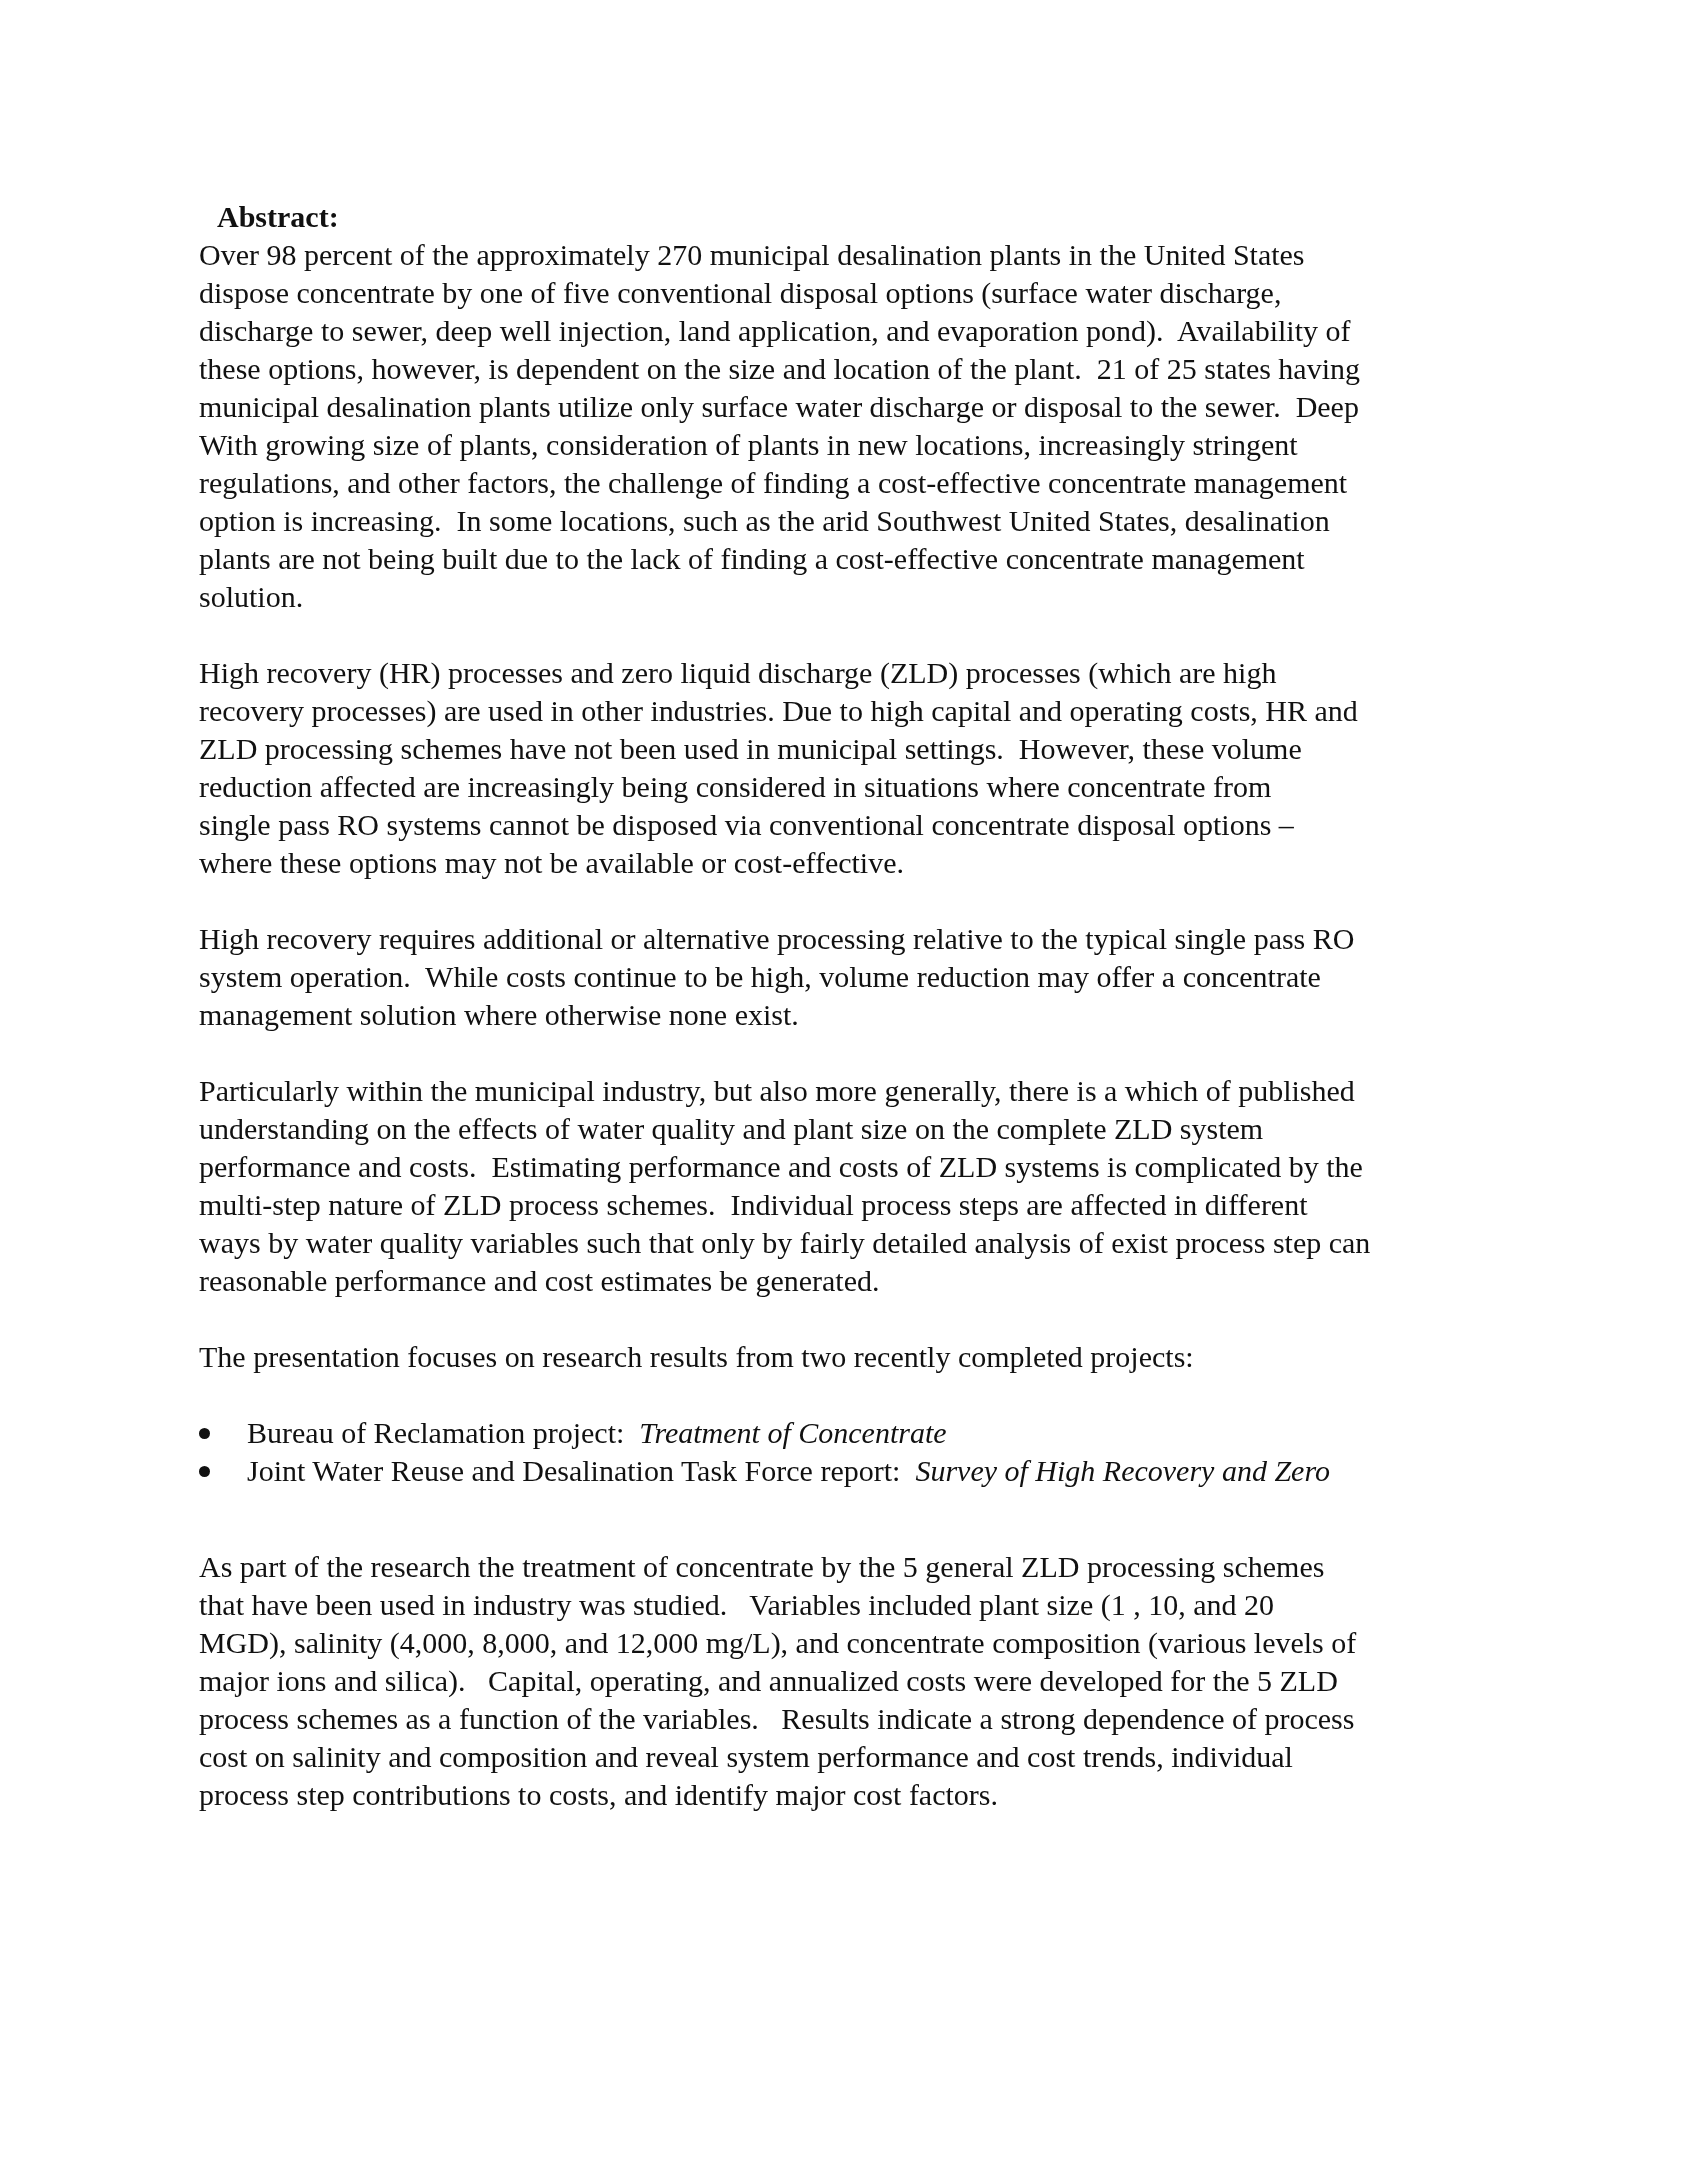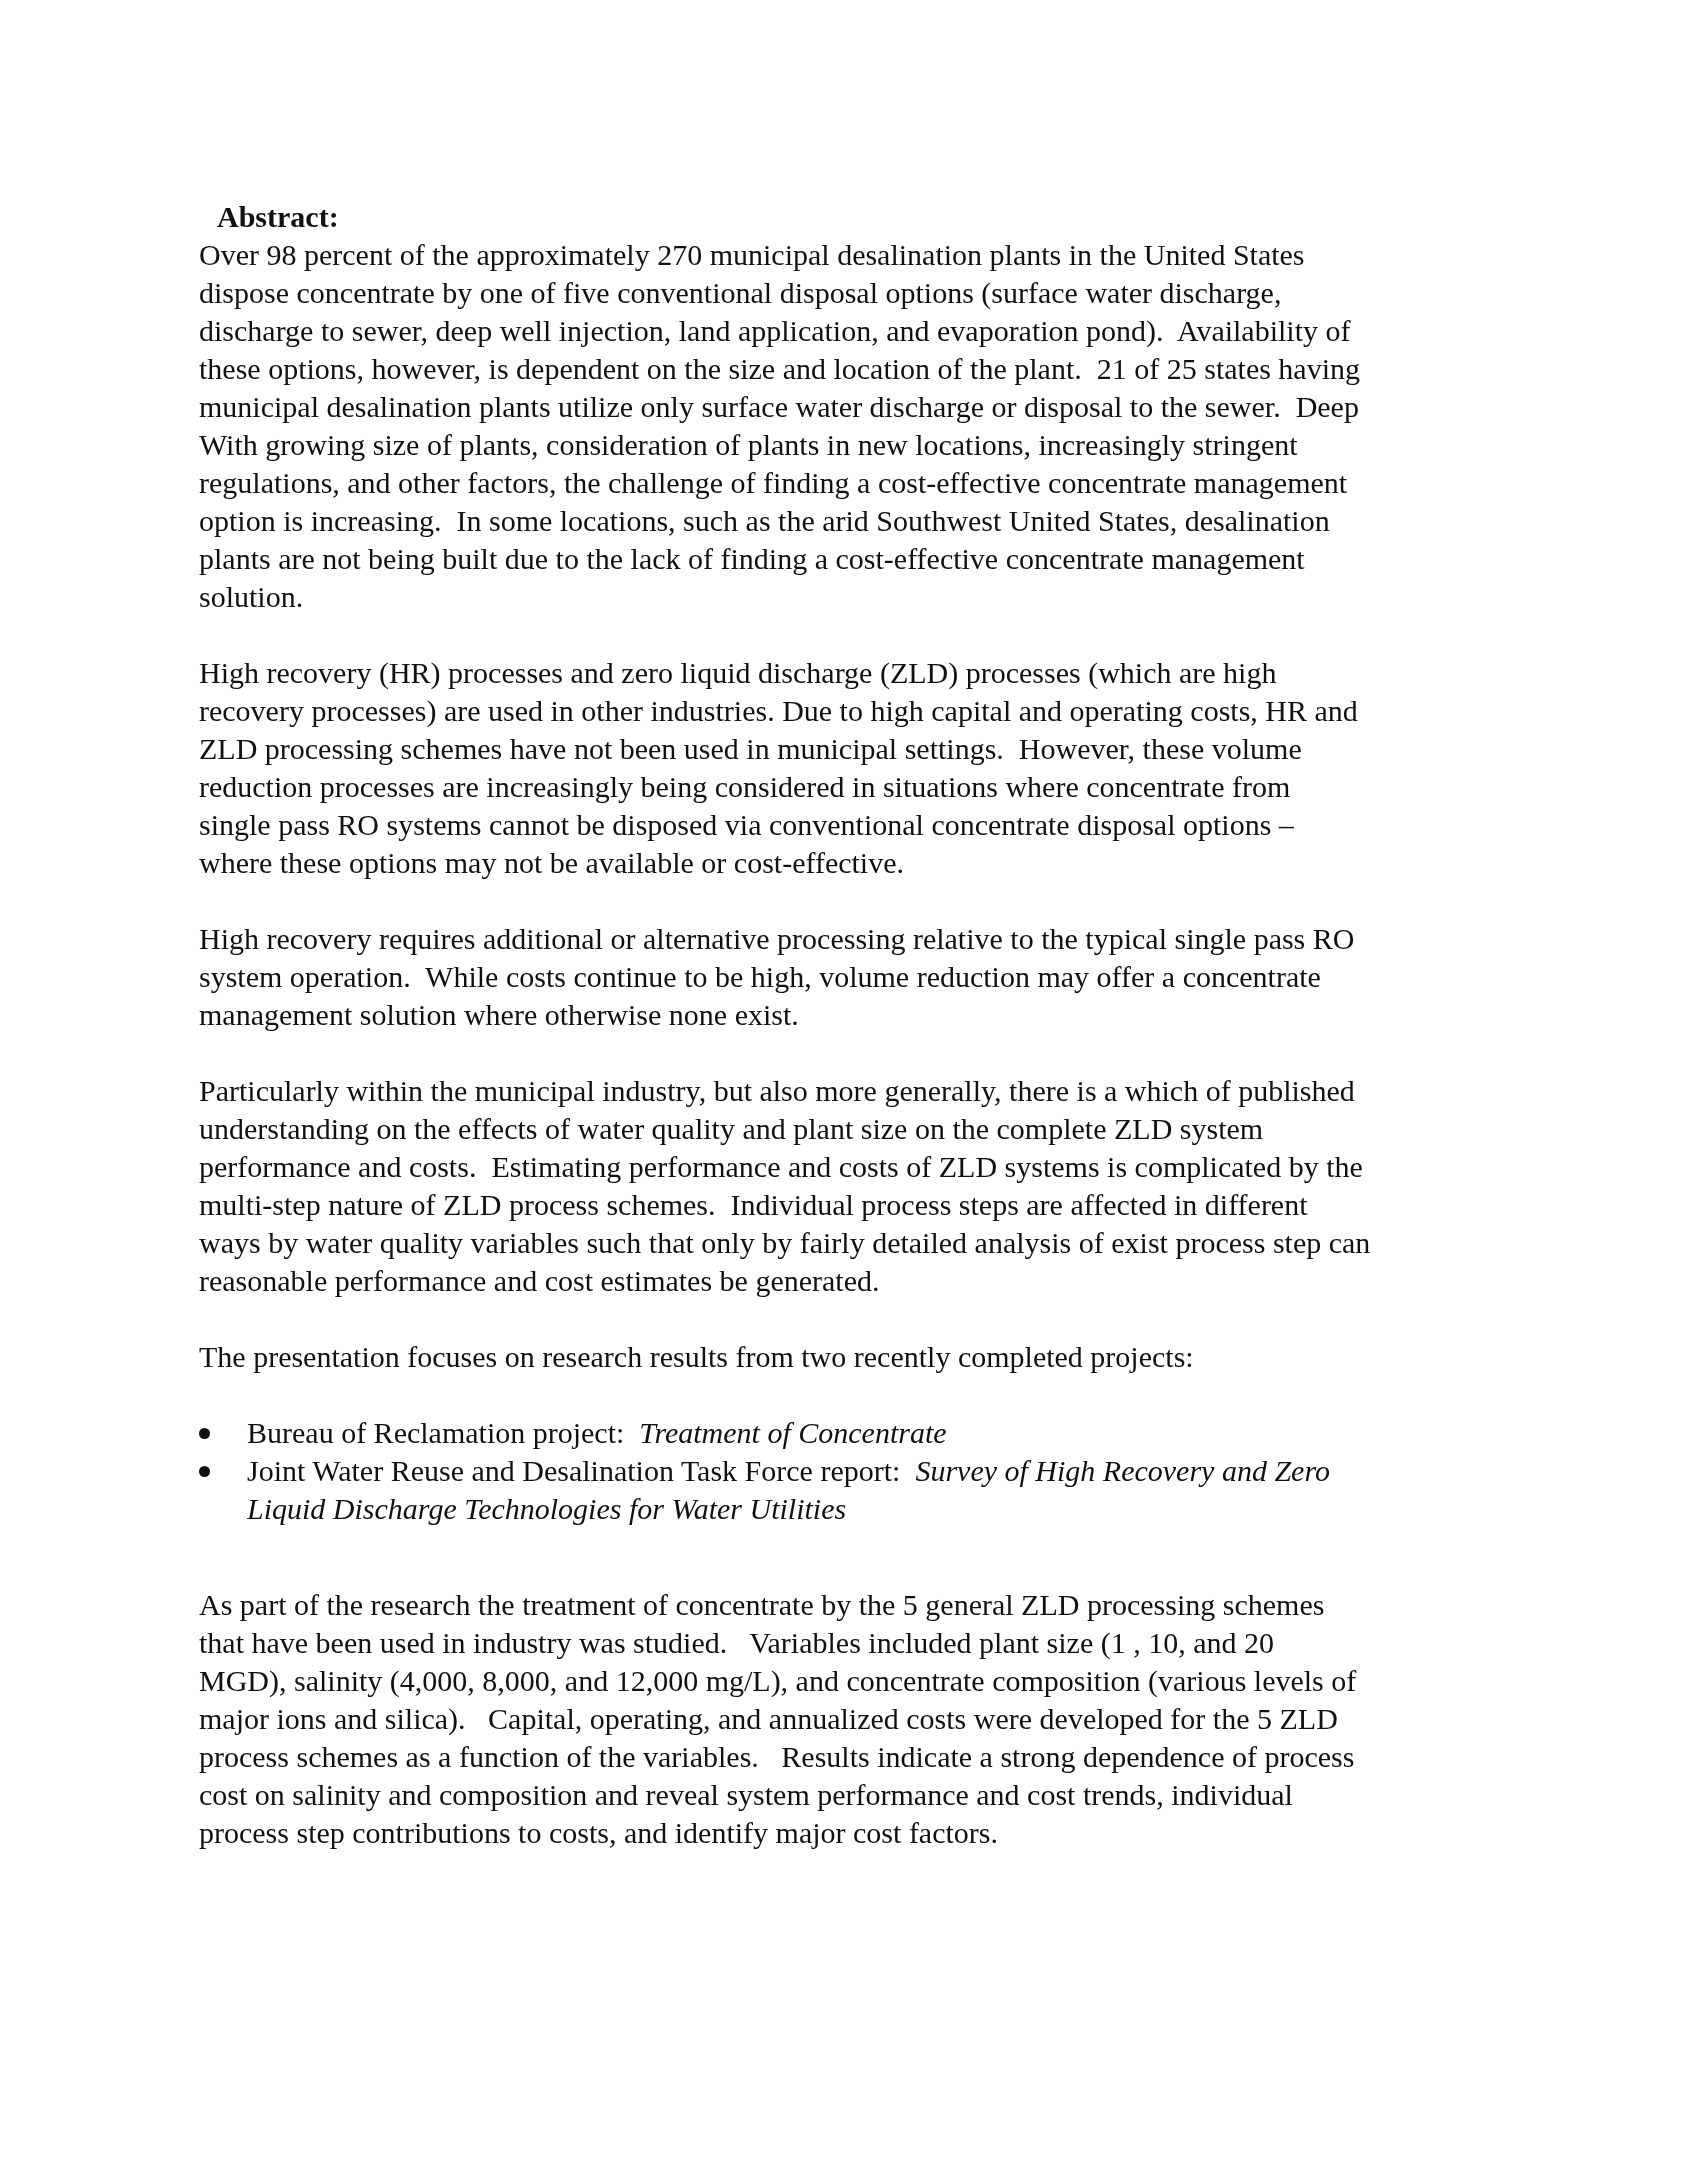--- a/index.html
+++ b/index.html
@@ -35,21 +35,21 @@
       <span class="line">regulations, and other factors, the challenge of finding a cost-effective concentrate management</span>
       <span class="line">option is increasing.  In some locations, such as the arid Southwest United States, desalination</span>
       <span class="line">plants are not being built due to the lack of finding a cost-effective concentrate management</span>
       <span class="line">solution.</span>
     </div>
 
     <div class="para">
       <span class="line">High recovery (HR) processes and zero liquid discharge (ZLD) processes (which are high</span>
       <span class="line">recovery processes) are used in other industries. Due to high capital and operating costs, HR and</span>
       <span class="line">ZLD processing schemes have not been used in municipal settings.  However, these volume</span>
-      <span class="line">reduction processes are increasingly being considered in situations where concentrate from</span>
+      <span class="line">reduction affected are increasingly being considered in situations where concentrate from</span>
       <span class="line">single pass RO systems cannot be disposed via conventional concentrate disposal options –</span>
       <span class="line">where these options may not be available or cost-effective.</span>
     </div>
 
     <div class="para">
       <span class="line">High recovery requires additional or alternative processing relative to the typical single pass RO</span>
       <span class="line">system operation.  While costs continue to be high, volume reduction may offer a concentrate</span>
       <span class="line">management solution where otherwise none exist.</span>
     </div>
 
@@ -67,21 +67,20 @@
     </div>
 
     <ul class="bullets">
       <li class="bullet-item">
         <span class="bullet-dot"></span>
         <span class="line"><span>Bureau of Reclamation project:  </span><span class="ital">Treatment of Concentrate</span></span>
       </li>
       <li class="bullet-item">
         <span class="bullet-dot"></span>
         <span class="line"><span>Joint Water Reuse and Desalination Task Force report:  </span><span class="ital">Survey of High Recovery and Zero</span></span>
-        <span class="line ital">Liquid Discharge Technologies for Water Utilities</span>
       </li>
     </ul>
 
     <div class="para">
       <span class="line">As part of the research the treatment of concentrate by the 5 general ZLD processing schemes</span>
       <span class="line">that have been used in industry was studied.   Variables included plant size (1 , 10, and 20</span>
       <span class="line">MGD), salinity (4,000, 8,000, and 12,000 mg/L), and concentrate composition (various levels of</span>
       <span class="line">major ions and silica).   Capital, operating, and annualized costs were developed for the 5 ZLD</span>
       <span class="line">process schemes as a function of the variables.   Results indicate a strong dependence of process</span>
       <span class="line">cost on salinity and composition and reveal system performance and cost trends, individual</span>

